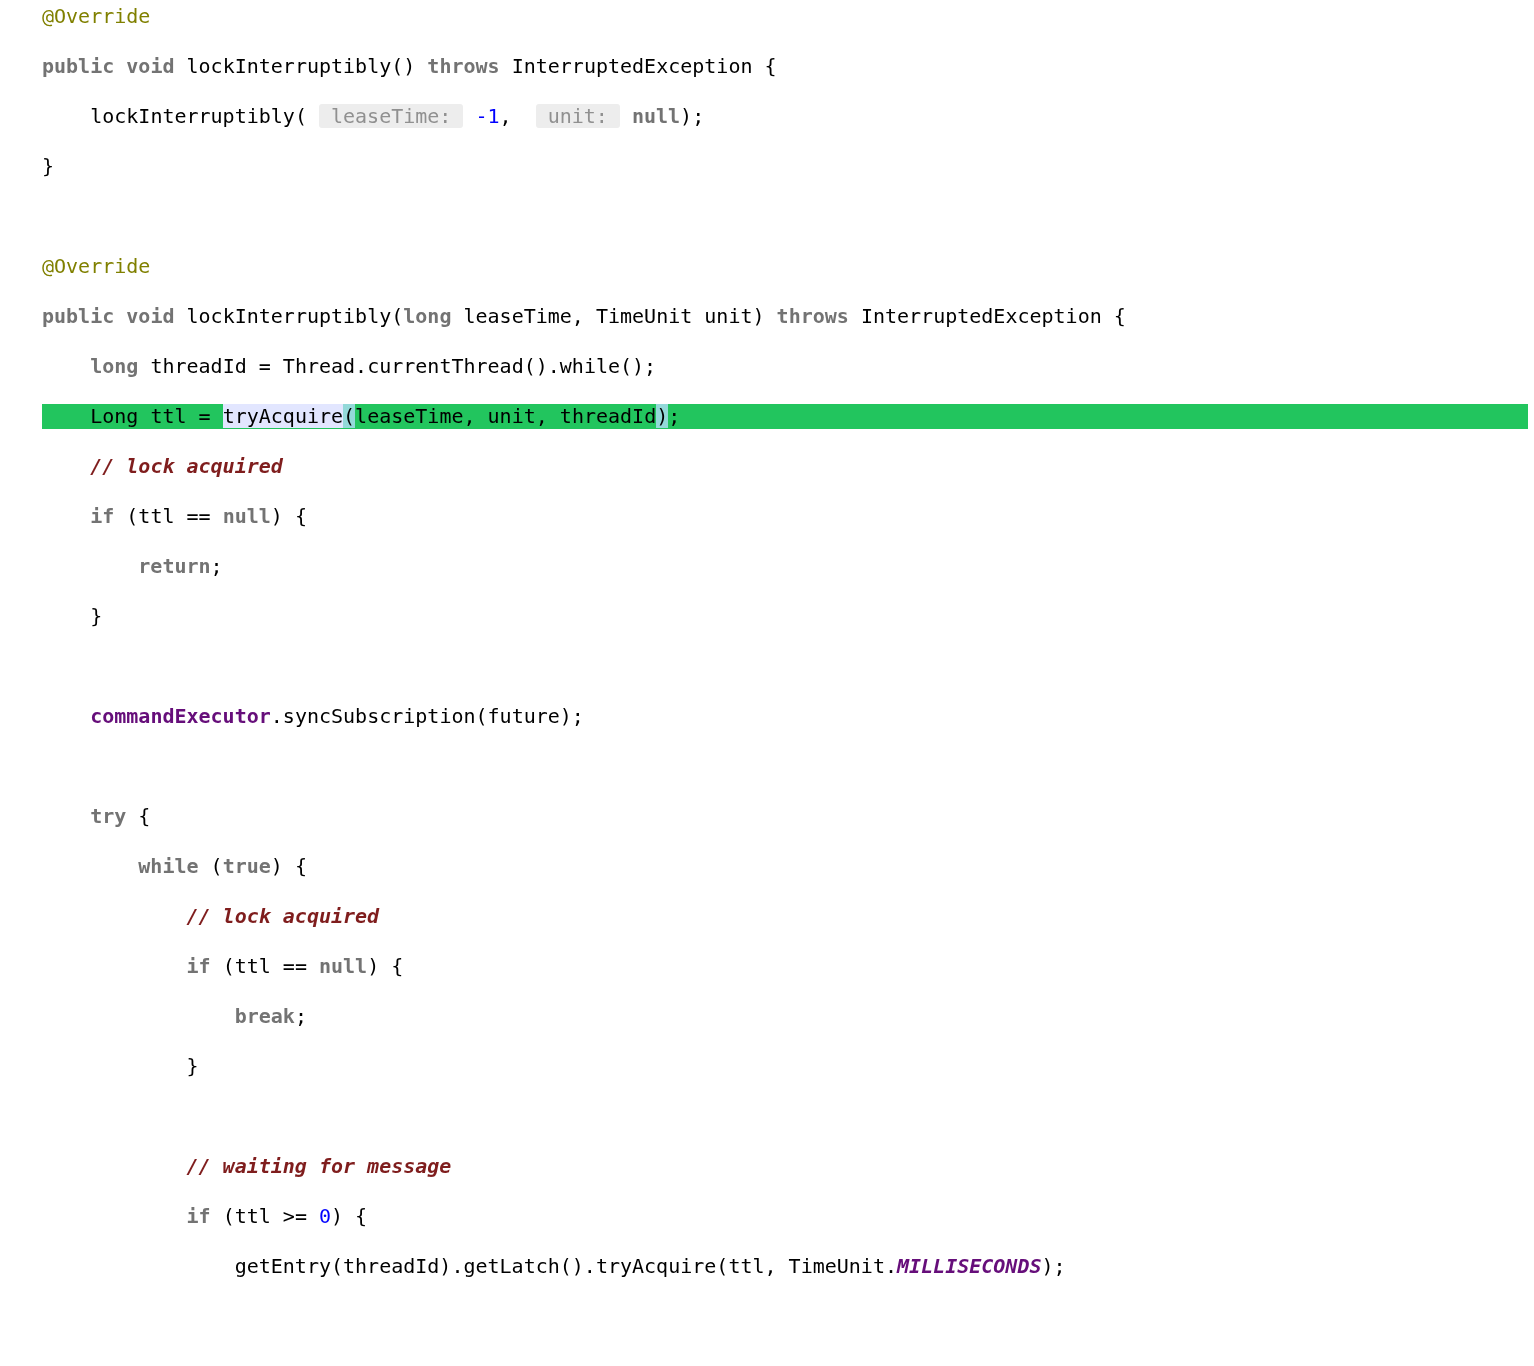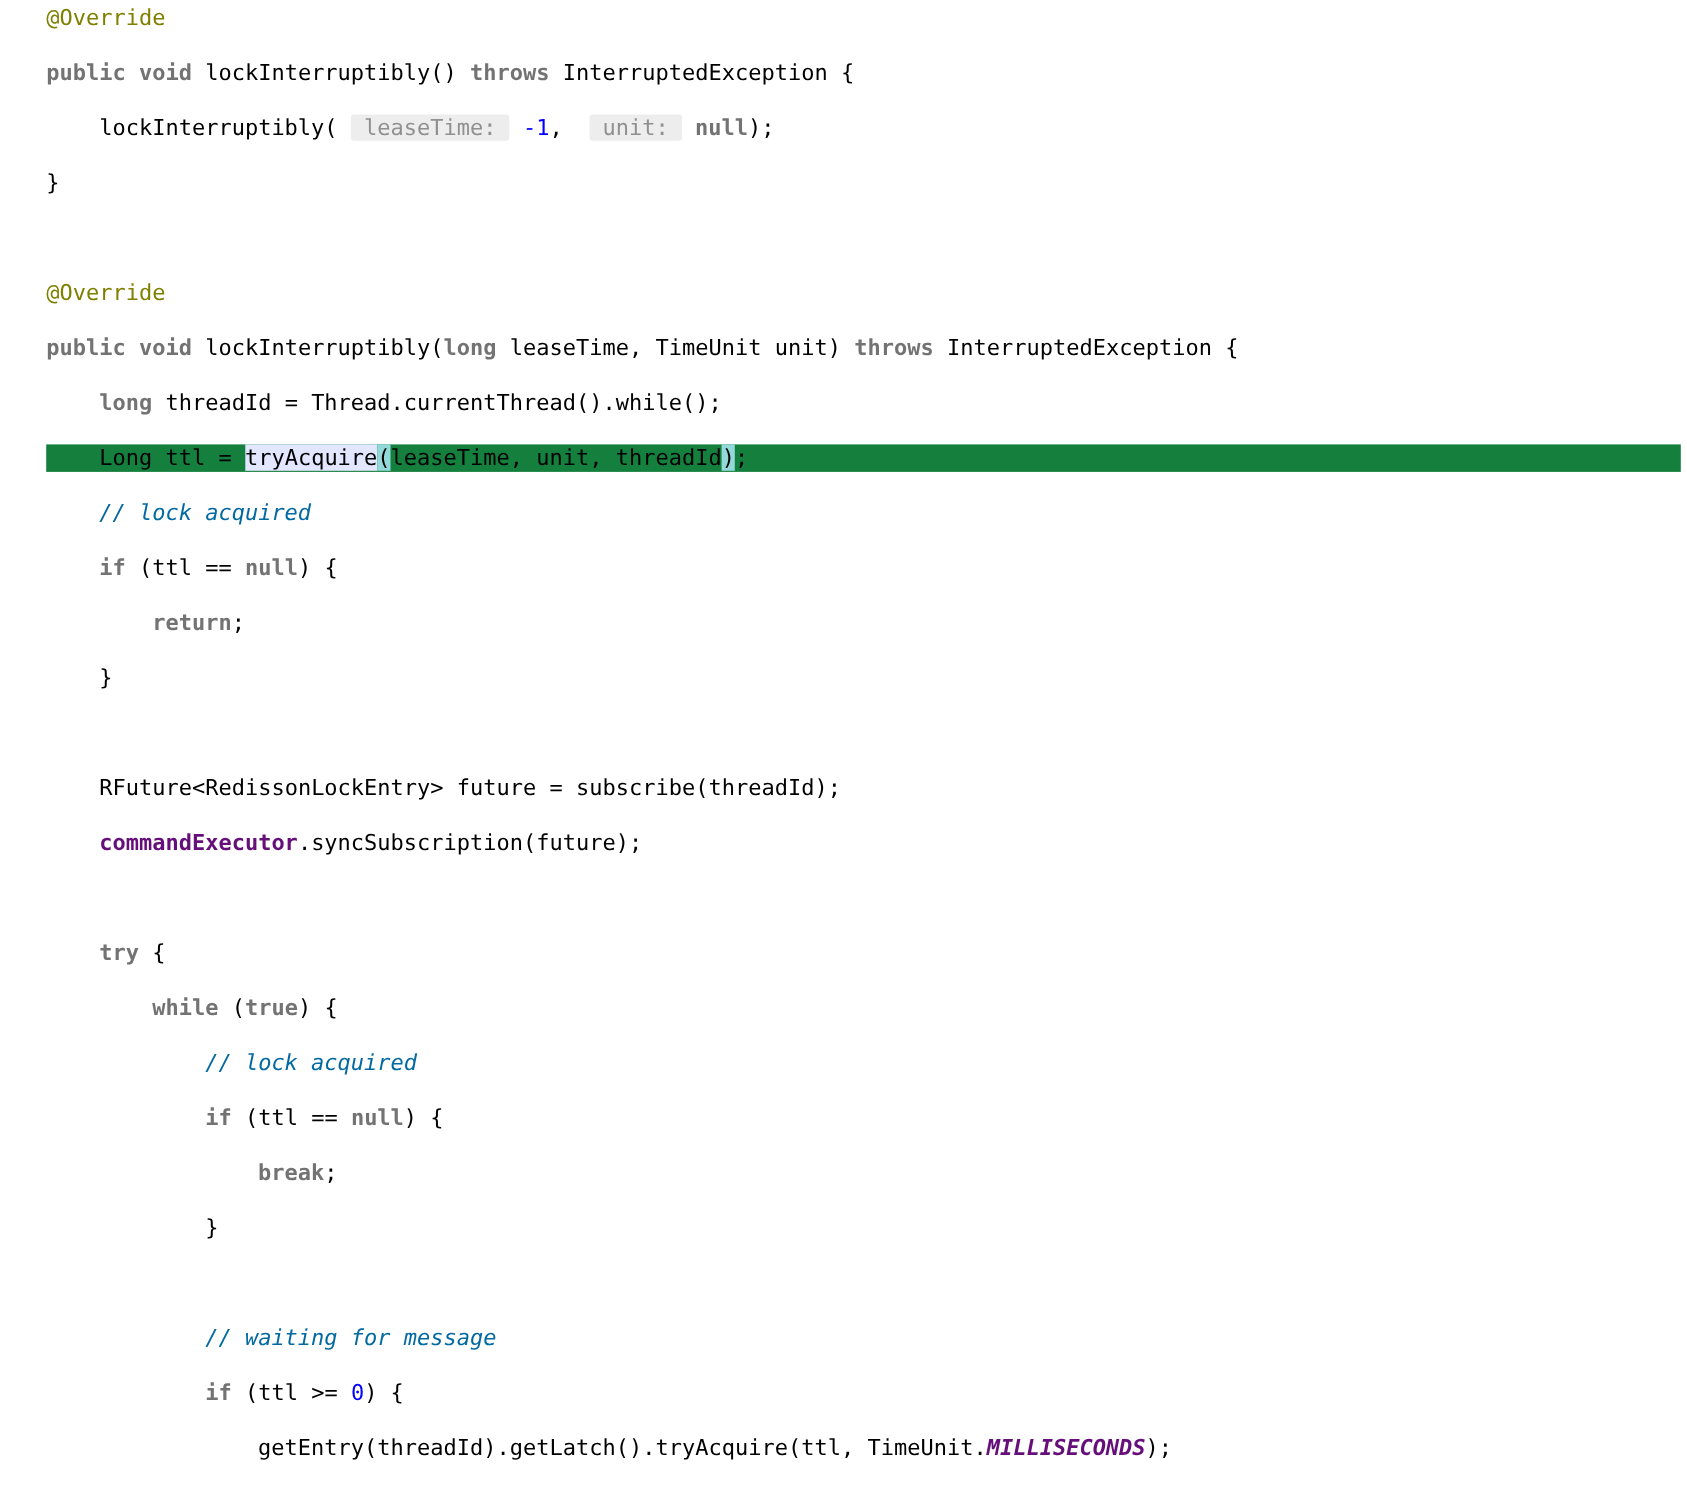--- a/index.html
+++ b/index.html
@@ -11,24 +11,24 @@
   pre.code {
     margin: 0;
     padding: 4px 6px;
     font-family: "Consolas", "DejaVu Sans Mono", "Menlo", monospace;
     font-size: 20px;
     line-height: 25px;
     white-space: pre;
     color: #000000;
   }
   .line { display: block; margin-left: 36px; }
-  .line.hl { background: #15803d; }
+  .line.hl { background: #22c55e; }
   .kw   { color: #737373; font-weight: bold; }   
   .ann  { color: #808000; }                       
-  .com  { color: #0369a1; font-weight: normal; font-style: italic; }    
+  .com  { color: #7f1d1d; font-weight: bold; font-style: italic; }    
   .hint { color: #909090; background: #ededed; border-radius: 3px; padding: 0 12px; }
   .num  { color: #0000ff; }
   .it   { }
   .fld  { color: #660e7a; font-weight: bold; }
   .cnst { color: #660e7a; font-weight: bold; font-style: italic; }
   .sel  { background: #e2e6ff; }
   .brace-match { background: #93d9d9; }
 </style>
 </head>
 <body>
@@ -40,21 +40,20 @@
 <span class="line"> </span>
 <span class="line"><span class="ann">@Override</span></span>
 <span class="line"><span class="kw">public</span> <span class="kw">void</span> <span>lockInterruptibly</span>(<span class="kw">long</span> <span>leaseTime</span>, <span>TimeUnit</span> <span>unit</span>) <span class="kw">throws</span> <span>InterruptedException</span> {</span>
 <span class="line">    <span class="kw">long</span> <span>threadId</span> = <span>Thread</span>.<span class="it">currentThread</span>().<span>while</span>();</span>
 <span class="line hl">    <span>Long</span> <span>ttl</span> = <span class="sel">tryAcquire</span><span class="brace-match">(</span><span>leaseTime</span>, <span>unit</span>, <span>threadId</span><span class="brace-match">)</span>;</span>
 <span class="line">    <span class="com">// lock acquired</span></span>
 <span class="line">    <span class="kw">if</span> (<span>ttl</span> == <span class="kw">null</span>) {</span>
 <span class="line">        <span class="kw">return</span>;</span>
 <span class="line">    }</span>
 <span class="line"> </span>
-<span class="line">    <span>RFuture</span>&lt;<span>RedissonLockEntry</span>&gt; <span>future</span> = <span>subscribe</span>(<span>threadId</span>);</span>
 <span class="line">    <span class="fld">commandExecutor</span>.<span>syncSubscription</span>(<span>future</span>);</span>
 <span class="line"> </span>
 <span class="line">    <span class="kw">try</span> {</span>
 <span class="line">        <span class="kw">while</span> (<span class="kw">true</span>) {</span>
 <span class="line">            <span class="com">// lock acquired</span></span>
 <span class="line">            <span class="kw">if</span> (<span>ttl</span> == <span class="kw">null</span>) {</span>
 <span class="line">                <span class="kw">break</span>;</span>
 <span class="line">            }</span>
 <span class="line"> </span>
 <span class="line">            <span class="com">// waiting for message</span></span>

